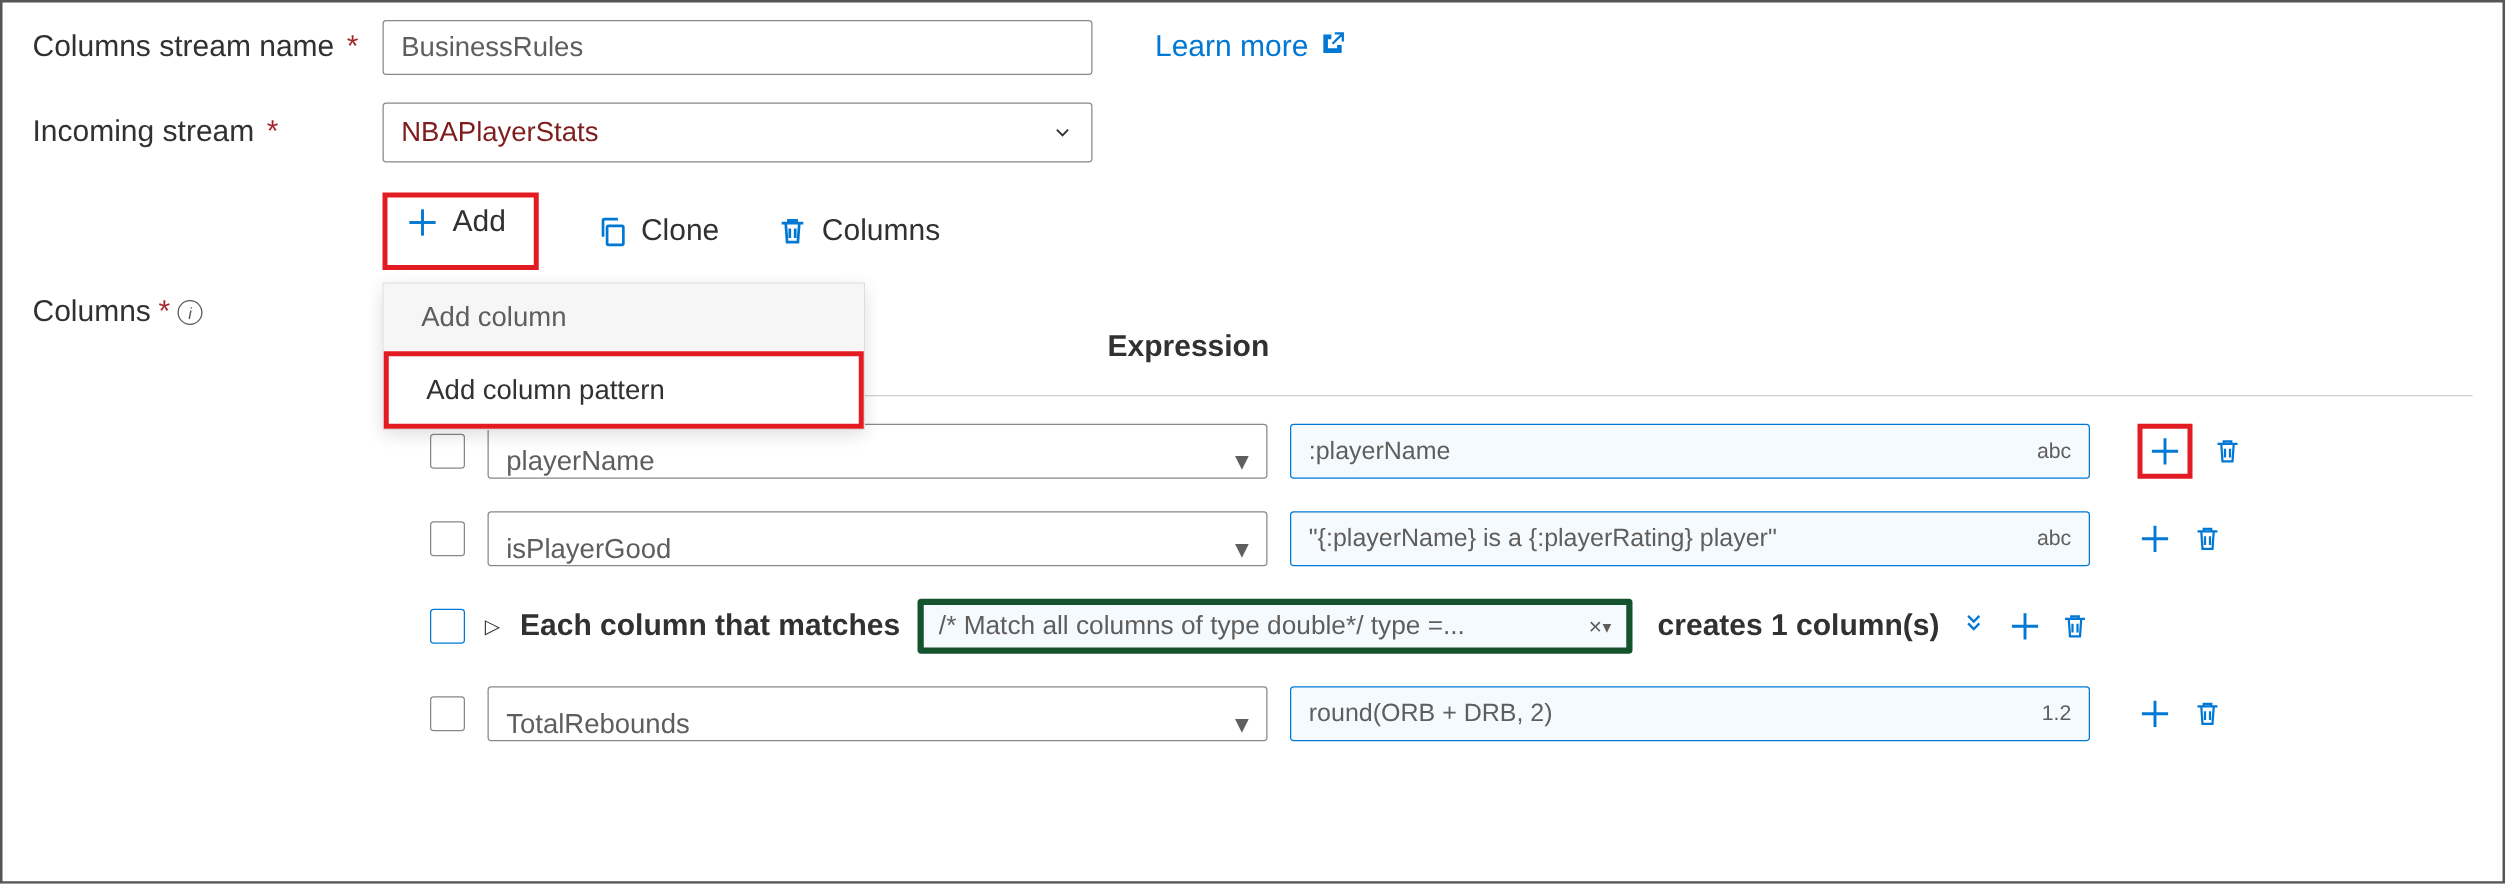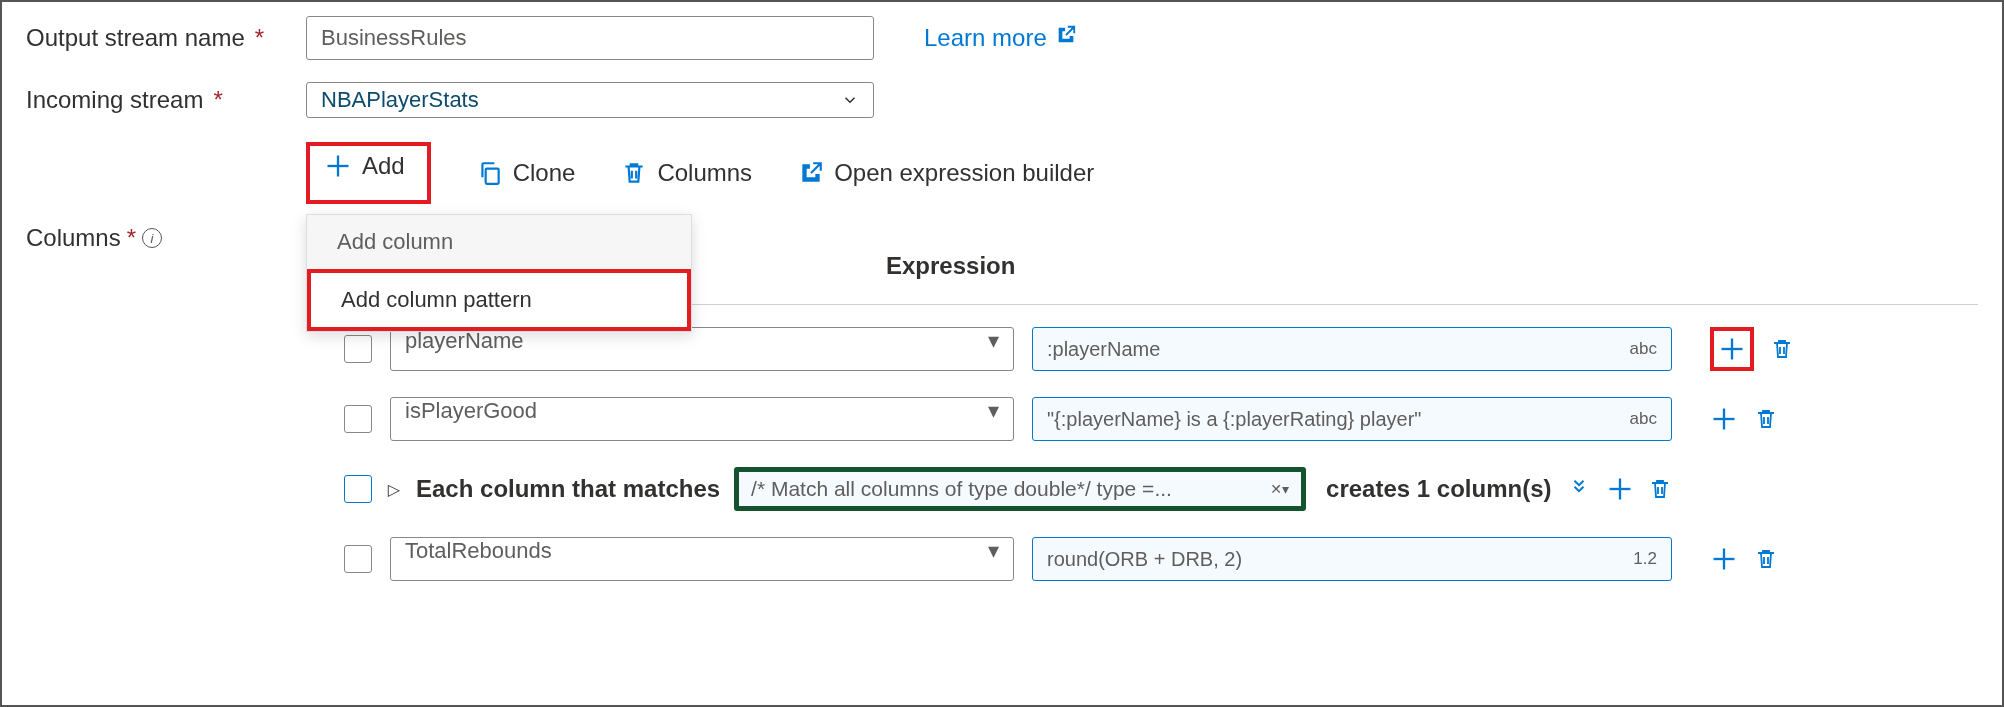--- a/index.html
+++ b/index.html
@@ -46,26 +46,26 @@
     border: 1px solid #8a8886;
     border-radius: 3px;
     padding: 0 14px;
     font-size: 22px;
     color: #605e5c;
     background: #fff;
     display: inline-block;
   }
   .dropdown {
     width: 568px;
-    height: 36px;
+    height: 48px;
     border: 1px solid #8a8886;
     border-radius: 3px;
     padding: 0 14px;
     font-size: 22px;
-    color: #0c4a6e;
+    color: #7f1d1d;
     background: #fff;
     display: flex;
     align-items: center;
     justify-content: space-between;
     cursor: pointer;
     gap: 14px;
   }
   .learn-link {
     color: #0078d4;
     font-size: 24px;
@@ -165,21 +165,21 @@
   }
   .cb.blue { border-color: #0078d4; }
   .col-select {
     width: 624px;
     height: 44px;
     border: 1px solid #8a8886;
     border-radius: 3px;
     padding: 0 14px;
     font-size: 22px;
     display: flex;
-    align-items: flex-start;
+    align-items: flex-end;
     justify-content: space-between;
     color: #605e5c;
     background: #fff;
     cursor: pointer;
   }
   .expr-box {
     width: 640px;
     height: 44px;
     border: 1px solid #0078d4;
     background: #f5faff;
@@ -271,21 +271,21 @@
     font-style: italic;
   }
 </style>
 </head>
 <body>
 
 <div class="frame">
 
   <div class="row">
     <div class="label-col">
-      <span>Output stream name</span>
+      <span>Columns stream name</span>
       <span class="req">*</span>
     </div>
     <div class="control-col">
       <input type="text" class="textbox" value="BusinessRules" style="">
       <span class="learn-link">
         <span>Learn more</span>
         <svg width="22" height="22" viewBox="0 0 24 24">
             <path d="M14 3h7v7M21 3l-9 9M5 5h5v2H7v10h10v-3h2v5H5z" fill="none" stroke="#0078d4" stroke-width="2"></path>
           </svg>
       </span>
@@ -320,26 +320,20 @@
           <rect x="8" y="8" width="12" height="14" rx="1" fill="none" stroke="#0078d4" stroke-width="2"></rect>
           <path d="M5 16V4a1 1 0 011-1h10" fill="none" stroke="#0078d4" stroke-width="2"></path>
         </svg>
       <span>Clone</span>
     </div>
     <div class="tb-btn">
       <svg width="26" height="28" viewBox="0 0 24 24" class="icon">
           <path d="M4 6h16M9 6V4h6v2M7 6l1 14h8l1-14M10 10v7M14 10v7" fill="none" stroke="#0078d4" stroke-width="2"></path>
         </svg>
       <span>Columns</span>
-    </div>
-    <div class="tb-btn">
-      <svg width="26" height="26" viewBox="0 0 24 24" class="icon">
-          <path d="M14 3h7v7M21 3l-9 9M5 5h5v2H7v10h10v-3h2v5H5z" fill="none" stroke="#0078d4" stroke-width="2"></path>
-        </svg>
-      <span>Open expression builder</span>
     </div>
   </div>
 
   <div class="columns-area">
     <div class="columns-left">
       <span>Columns</span>
       <span class="req">*</span>
       <span class="info-icon">i</span>
     </div>
 

